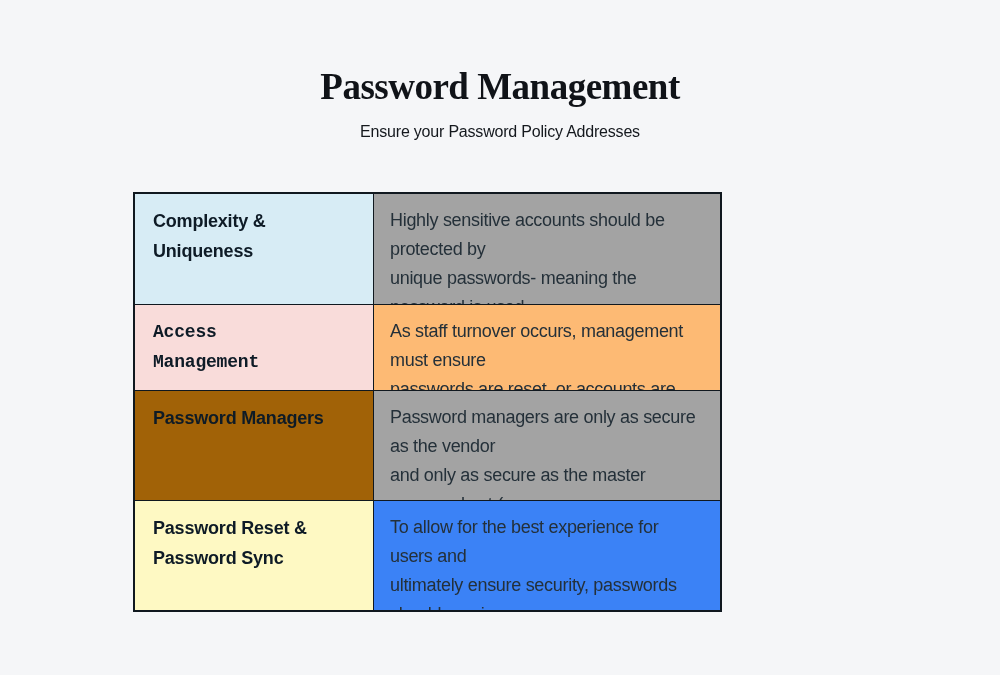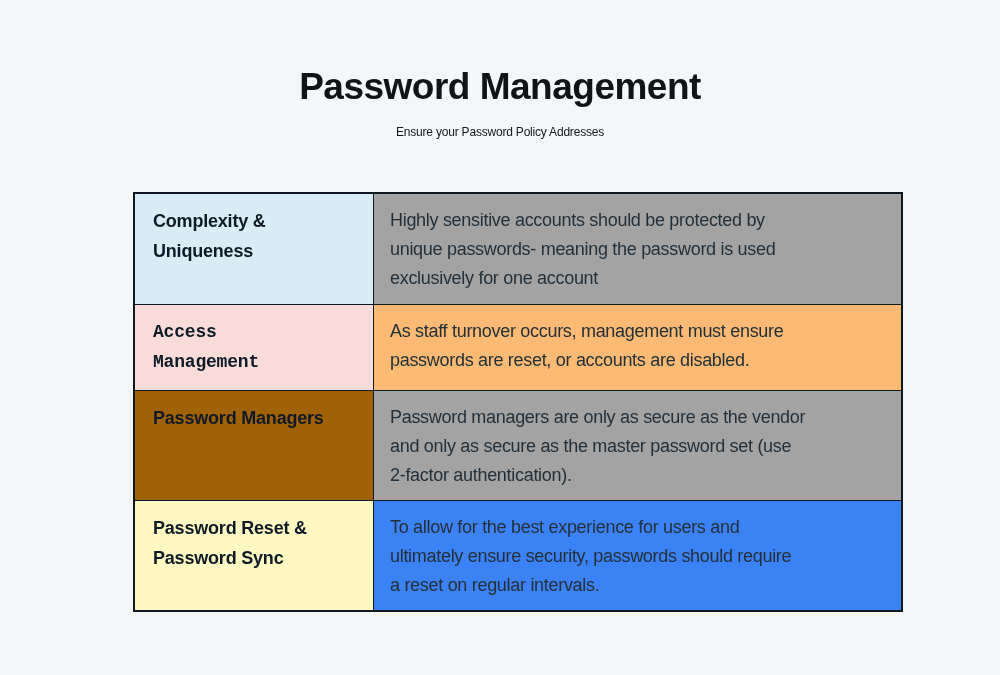--- a/index.html
+++ b/index.html
@@ -10,34 +10,35 @@
     position: relative;
     overflow: hidden;
   }
   .header { text-align: center; padding-top: 66px; }
   .title {
     font-size: 37px;
     font-weight: bold;
     line-height: 42px;
     color: #101318;
     letter-spacing: -0.5px;
+    font-family: Liberation Serif, serif;
   }
   .subtitle {
-    font-size: 12px;
+    font-size: 16px;
     font-weight: normal;
     line-height: 26px;
     color: #14181d;
     margin-top: 11px;
     letter-spacing: -0.2px;
   }
   .policy-table {
     position: absolute;
     left: 133px;
     top: 192px;
-    width: 770px;
+    width: 589px;
     height: 420px;
     border: 2px solid #10181f;
     display: grid;
     grid-template-columns: 238px 1fr;
     grid-template-rows: 110px 86px 110px 110px;
     background: #ffffff;
   }
   .row { display: contents; }
   .cell {
     white-space: pre-line;

